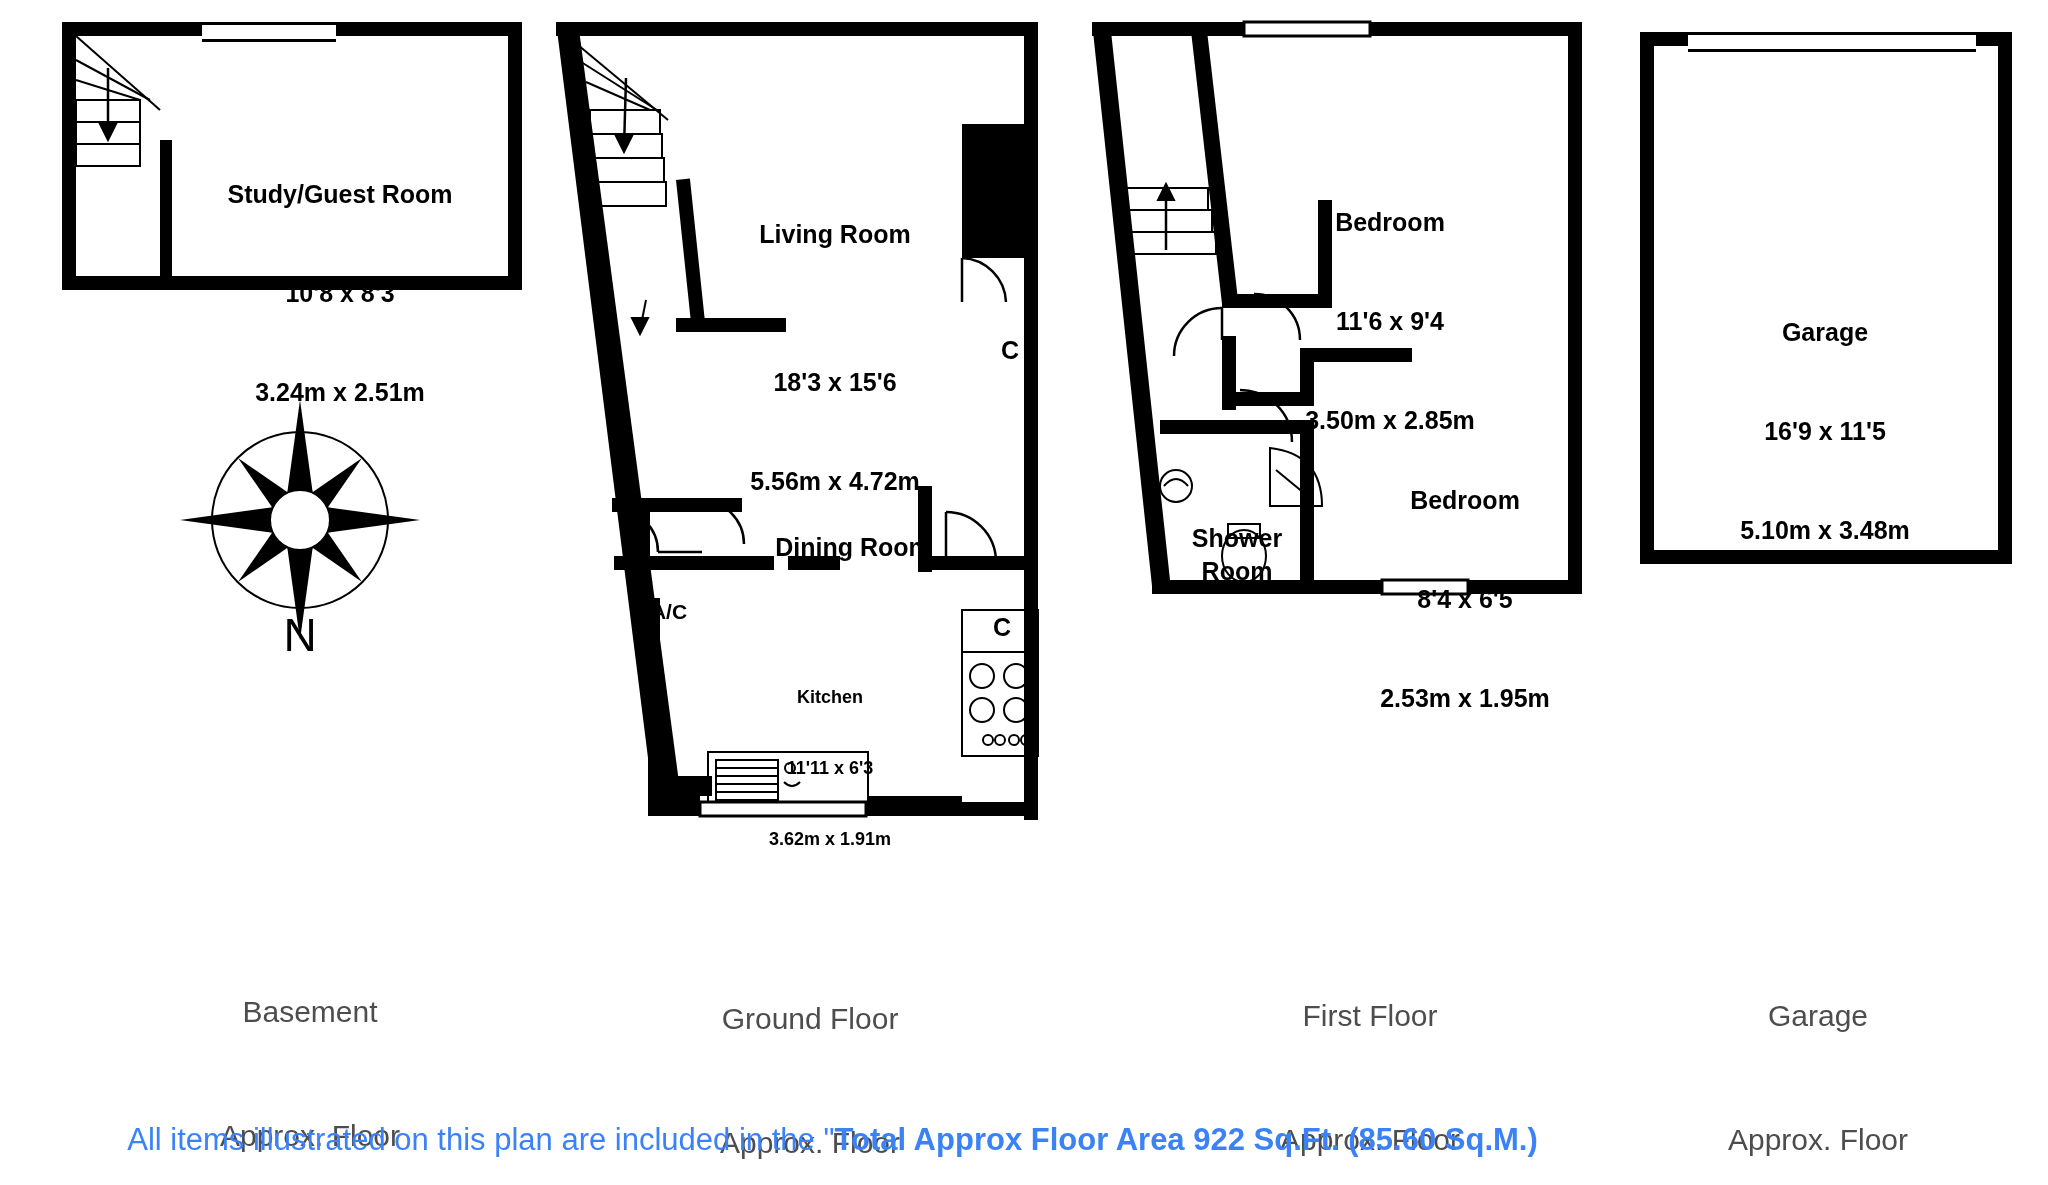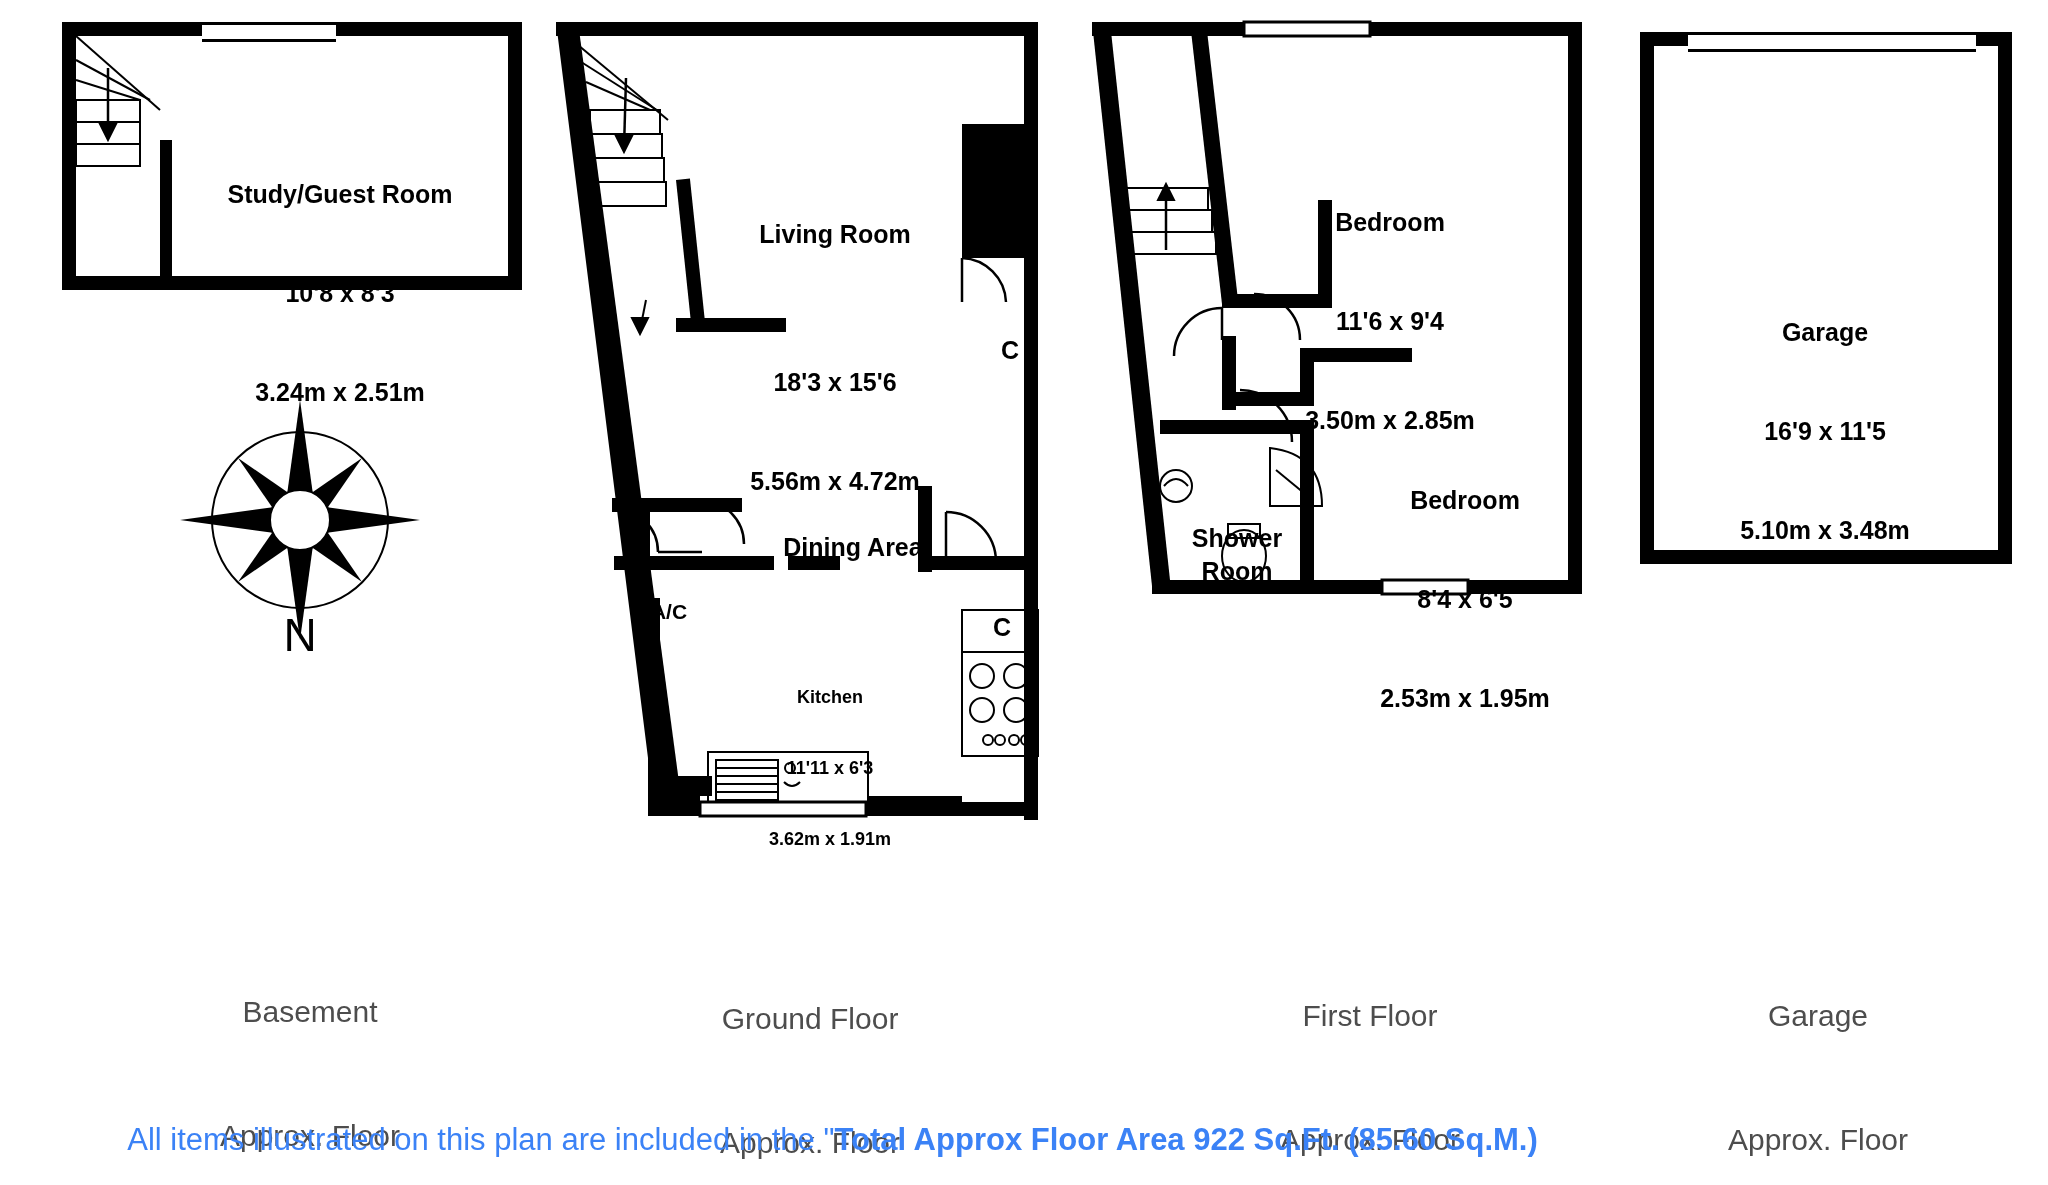--- a/index.html
+++ b/index.html
@@ -170,21 +170,21 @@
     </div>
 
     <div class="lbl" style="left:700px;top:152px;width:270px;font-size:25px;">
       <span>Living Room</span>
     </div>
     <div class="lbl" style="left:700px;top:300px;width:270px;font-size:25px;">
       <span>18'3 x 15'6</span>
       <span>5.56m x 4.72m</span>
     </div>
     <div class="lbl" style="left:728px;top:465px;width:250px;font-size:25px;">
-      <span>Dining Area</span>
+      <span>Dining Room</span>
     </div>
     <div class="lbl" style="left:614px;top:543px;width:110px;font-size:21px;">
       <span>A/C</span>
     </div>
     <div class="lbl" style="left:700px;top:638px;width:260px;font-size:18px;text-align:center;">
       <span>Kitchen</span>
       <span>11'11 x 6'3</span>
       <span>3.62m x 1.91m</span>
     </div>
     <div class="lbl" style="left:990px;top:268px;width:40px;font-size:25px;">

